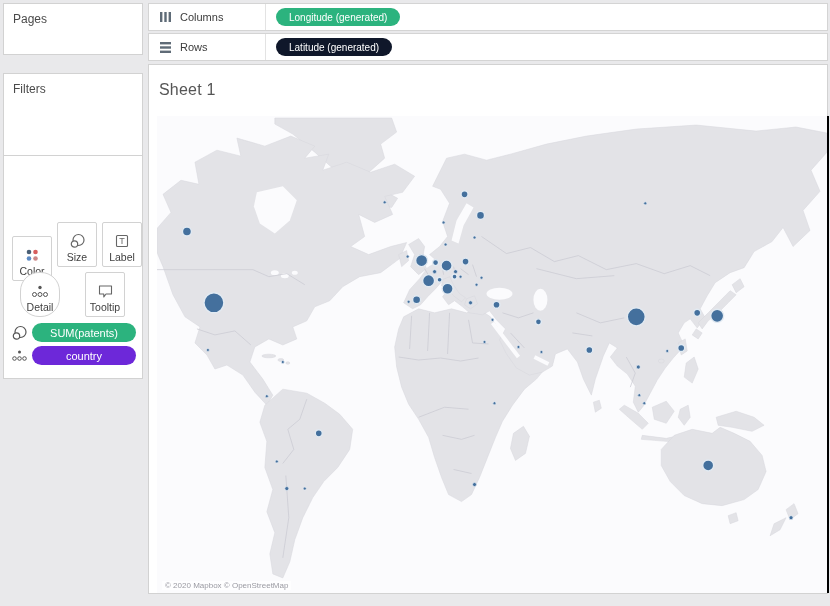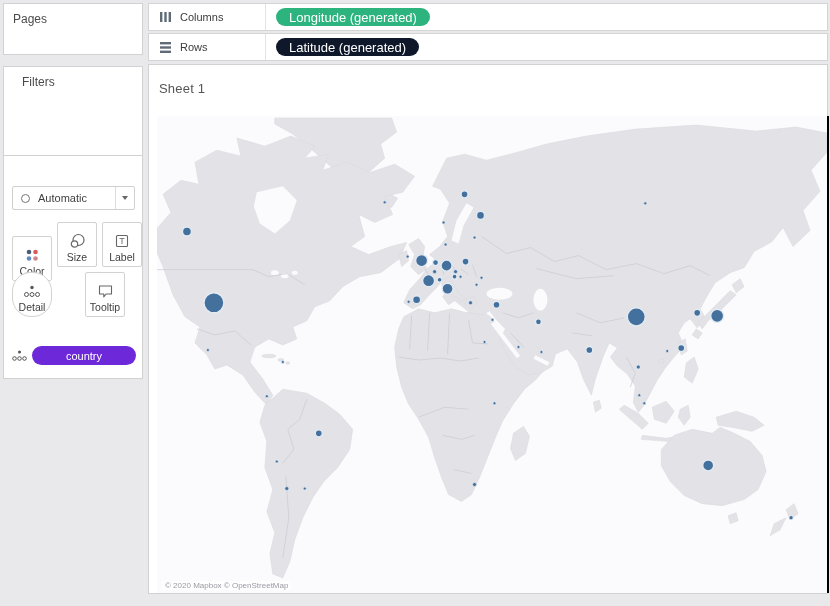--- a/index.html
+++ b/index.html
@@ -7,21 +7,21 @@
   body {
     position:relative; background:#e9e9eb; overflow:hidden;
     font-family:"Liberation Sans", sans-serif; color:#444;
   }
   .panel {
     position:absolute; left:3px; width:140px; background:#fff;
     border:1px solid #d2d2d2;
   }
   .panel-title { font-size:12px; color:#4a4a4a; padding:8px 0 0 9px; }
   #panel-pages   { top:3px;  height:52px; }
-  #panel-filters { top:66px; height:90px;padding-left:9px; }
+  #panel-filters { top:73px; height:90px; }
   #panel-marks   { top:155px; height:224px; }
 
   .mark-dropdown {
     position:absolute; left:8px; top:30px; width:123px; height:24px;
     border:1px solid #d0d0d0; background:#fff; display:flex; align-items:center;
     border-radius:2px; cursor:default;
   }
   .ring { width:9px; height:9px; border:1.4px solid #767676; border-radius:50%; margin-left:8px; flex:0 0 auto; }
   .mark-dropdown .dd-label { font-size:11px; color:#3f3f3f; margin-left:8px; flex:1; }
   .dd-caret-box { width:19px; align-self:stretch; border-left:1px solid #dcdcdc; display:flex; align-items:center; justify-content:center; }
@@ -29,21 +29,21 @@
 
   .mark-btn {
     position:absolute; width:40px; height:45px; background:#fff;
     border:1px solid #d2d2d2; border-radius:2px; display:flex; flex-direction:column;
     align-items:center; justify-content:flex-end; padding-bottom:3px; cursor:default;
   }
   .mark-btn .mb-label { font-size:10.5px; color:#3f3f3f; margin-top:2px; }
   #btn-color  { left:8px;  top:66px;margin-top:14px; }
   #btn-size   { left:53px; top:66px; }
   #btn-label  { left:98px; top:66px; }
-  #btn-detail { left:8px;  top:116px;border-radius:19px; }
+  #btn-detail { left:16px;  top:116px;border-radius:19px; }
   #btn-tooltip{ left:53px; top:116px;margin-left:28px; }
 
   .pill-row { position:absolute; left:7px; display:flex; align-items:center; }
   #pill-row-1 { top:167px; }
   #pill-row-2 { top:190px; }
   .pill {
     height:19px; border-radius:10px; color:#fff; font-size:11px;
     display:flex; align-items:center; justify-content:center;
     padding:0 10px; margin-left:4px; width:104px; cursor:default;
   }
@@ -51,29 +51,29 @@
   .shelf {
     position:absolute; left:148px; width:680px; height:28px; background:#fff;
     border:1px solid #d4d4d4; display:flex; align-items:center;
   }
   #shelf-columns { top:3px; }
   #shelf-rows    { top:33px; }
   .shelf-head { width:117px; display:flex; align-items:center; align-self:stretch; border-right:1px solid #e3e3e3; }
   .shelf-head svg { margin-left:10px; }
   .shelf-label { font-size:11px; color:#3c3c3c; margin-left:8px; }
   .shelf-pill {
-    height:18px; border-radius:9px; color:#fff; font-size:13px;
+    height:18px; border-radius:9px; color:#fff; font-size:10px;
     display:inline-flex; align-items:center; padding:0 13px; margin-left:10px; cursor:default;
   }
 
   #sheet {
     position:absolute; left:148px; top:64px; width:680px; height:530px;
     background:#fff; border:1px solid #d2d2d2;
   }
-  #sheet-title { position:absolute; left:10px; top:16px; font-size:13px; color:#555; letter-spacing:0.2px; }
+  #sheet-title { position:absolute; left:10px; top:16px; font-size:16px; color:#555; letter-spacing:0.2px; }
   #map-wrap { position:absolute; left:8px; top:51px; width:672px; height:477px; background:#000000; }
   #map-svg { display:block; }
   #map-attribution {
     position:absolute; left:5px; bottom:3px; font-size:8px; color:#9a9aa2;
     background:rgba(255,255,255,0.8); padding:0 3px;
   }
   .land { fill:#e3e3e7; }
   .water { fill:#fbfbfd; }
   .borders { stroke:#c9c9d1; stroke-width:0.7; fill:none; }
   .coast { stroke:#d6d6dc; stroke-width:0.5; }
@@ -84,27 +84,20 @@
 <div class="panel" id="panel-pages">
   <div class="panel-title">Pages</div>
 </div>
 
 <div class="panel" id="panel-filters">
   <div class="panel-title">Filters</div>
 </div>
 
 <div class="panel" id="panel-marks">
 
-  <div class="mark-dropdown">
-    <div class="ring"></div>
-    <span class="dd-label">Automatic</span>
-    <div class="dd-caret-box">
-      <div class="caret"></div>
-    </div>
-  </div>
 
   <div class="mark-btn" id="btn-color">
     <svg width="16" height="15">
       <circle cx="5" cy="4" r="2.3" fill="#4a5f75"></circle>
         <circle cx="11.5" cy="4" r="2.3" fill="#d75d5d"></circle>
       <circle cx="5" cy="10.5" r="2.3" fill="#5d8bc4"></circle>
         <circle cx="11.5" cy="10.5" r="2.3" fill="#cc8888"></circle>
     </svg>
     <span class="mb-label">Color</span>
   </div>
@@ -135,20 +128,27 @@
     <span class="mb-label">Detail</span>
   </div>
 
   <div class="mark-btn" id="btn-tooltip">
     <svg width="17" height="16">
       <path d="M2.5,3 h12 v8 h-5.5 l-2.2,3 v-3 h-4.3 z" stroke="#666" fill="none" stroke-width="1.1" stroke-linejoin="round"></path>
     </svg>
     <span class="mb-label">Tooltip</span>
   </div>
 
+  <div class="pill-row" id="pill-row-1">
+    <svg width="17" height="16">
+      <circle cx="9.5" cy="7" r="5.5" stroke="#555" fill="none" stroke-width="1.2"></circle>
+      <circle cx="5.5" cy="11" r="3.2" stroke="#555" fill="#fff" stroke-width="1.2"></circle>
+    </svg>
+    <div class="pill" id="pill-patents" style="background: rgb(44, 179, 126);">SUM(patents)</div>
+  </div>
 
   <div class="pill-row" id="pill-row-2">
     <svg width="17" height="14">
       <circle cx="8.5" cy="3" r="1.5" fill="#555"></circle>
       <circle cx="3.5" cy="9.5" r="1.8" stroke="#555" fill="none" stroke-width="1"></circle>
       <circle cx="8.5" cy="9.5" r="1.8" stroke="#555" fill="none" stroke-width="1"></circle>
       <circle cx="13.5" cy="9.5" r="1.8" stroke="#555" fill="none" stroke-width="1"></circle>
     </svg>
     <div class="pill" id="pill-country" style="background: #6d28d9;">country</div>
   </div>

